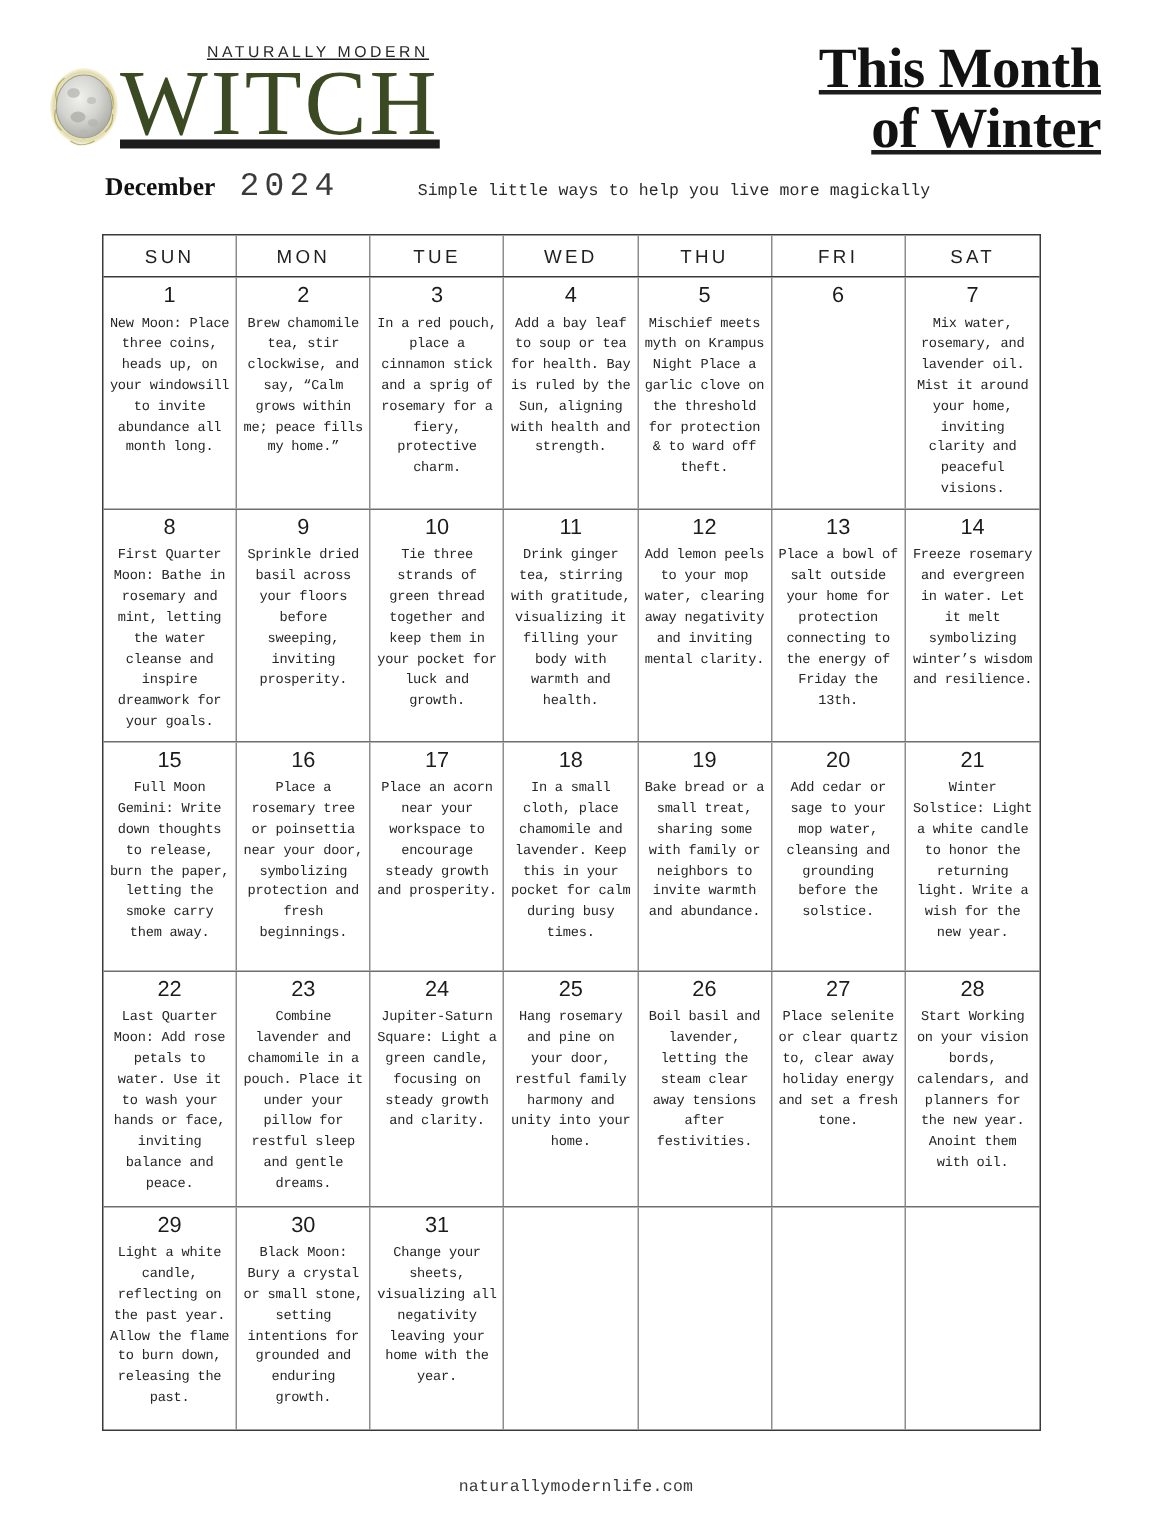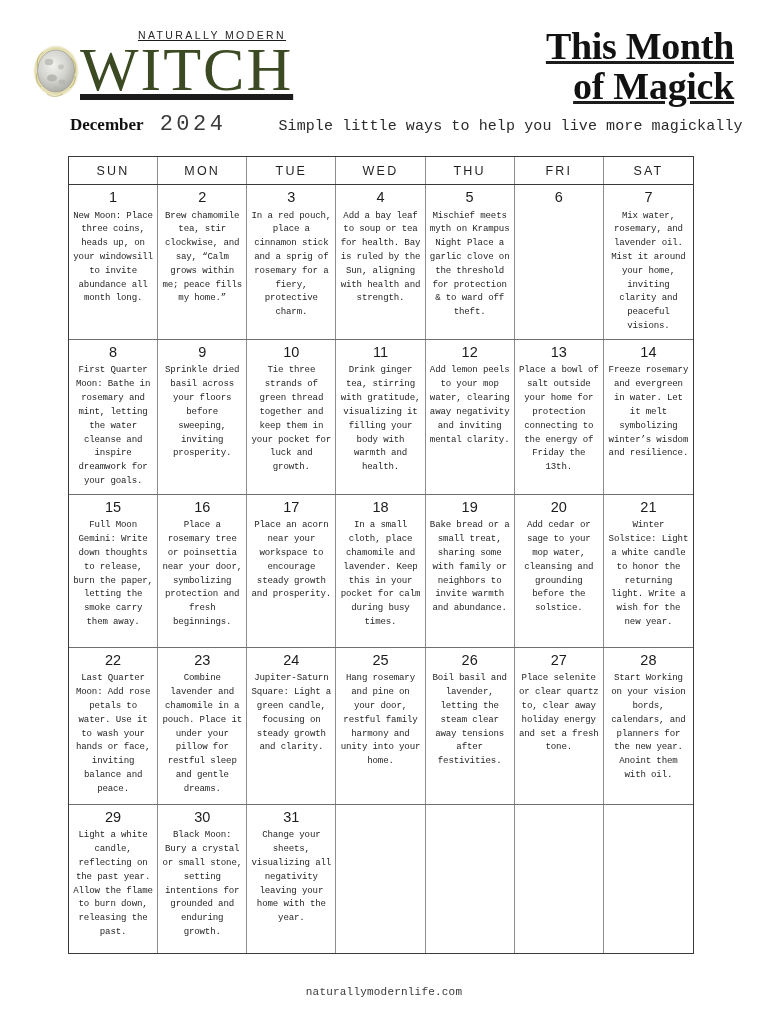--- a/index.html
+++ b/index.html
@@ -102,21 +102,21 @@
   .year {
     font-family: "Liberation Mono", monospace;
     font-size: 22px;
     color: #3b3b3b;
     letter-spacing: 3.5px;
     margin-left: 16px;
     font-weight: 400;
   }
   .tagline {
     font-family: "Liberation Mono", monospace;
-    font-size: 15px;
+    font-size: 11px;
     color: #2b2b2b;
     margin-left: 52px;
     letter-spacing: 0.1px;
     white-space: nowrap;
   }
 
   
   .calendar {
     margin: 6px 0 0 68px;
     width: 626px;
@@ -233,21 +233,21 @@
             <path d="M40 46 Q46 41 45 34"></path>
             <path d="M17 52 Q24 57 33 52"></path>
           </g>
         </svg>
         <div class="brand-word">WITCH</div>
       </div>
     </div>
 
     <div class="masthead">
       <span>This Month</span>
-      <span class="line2">of Magick</span>
+      <span class="line2">of Winter</span>
     </div>
   </div>
 
   <div class="subhead">
     <div class="month-name">December</div>
     <div class="year">2024</div>
     <div class="tagline">Simple little ways to help you live more magickally</div>
   </div>
 
   <div class="calendar">

